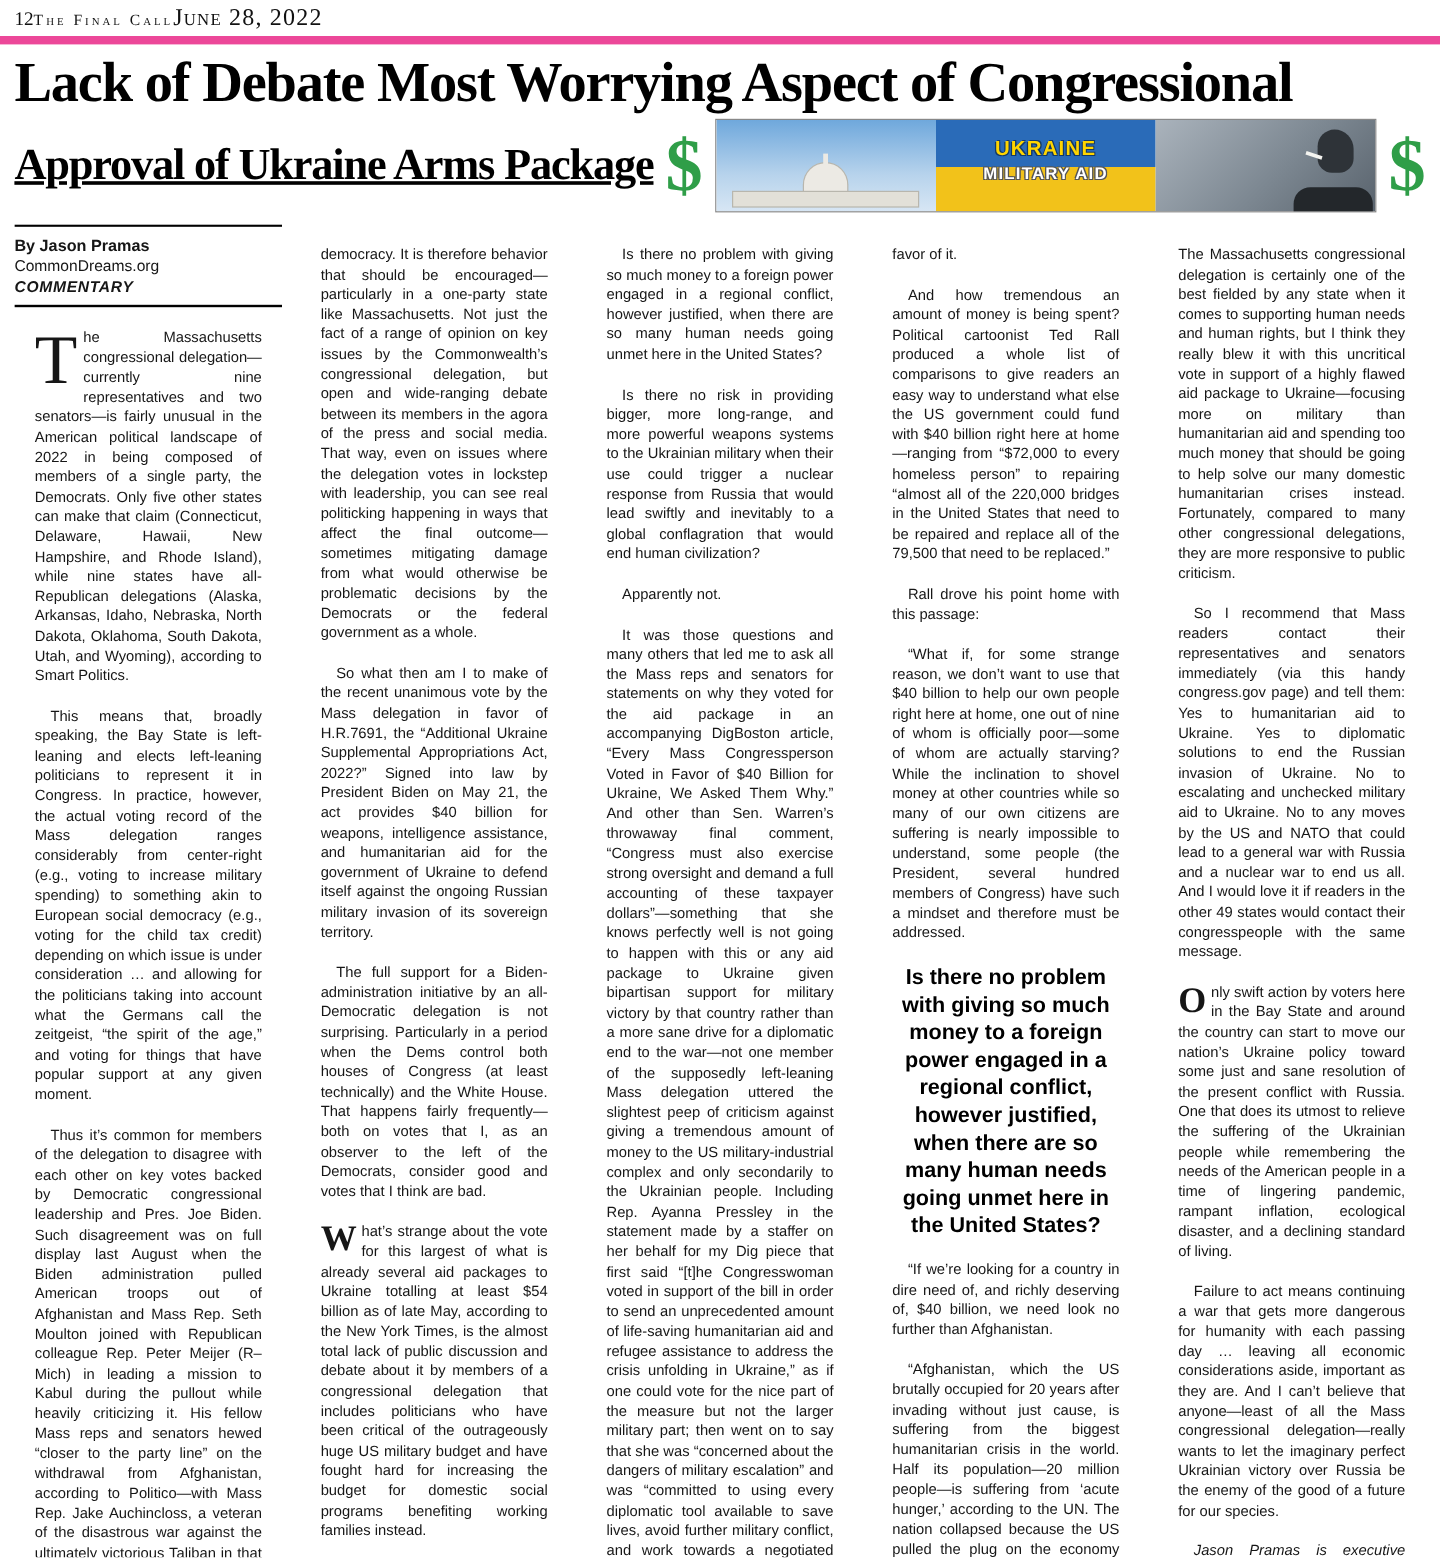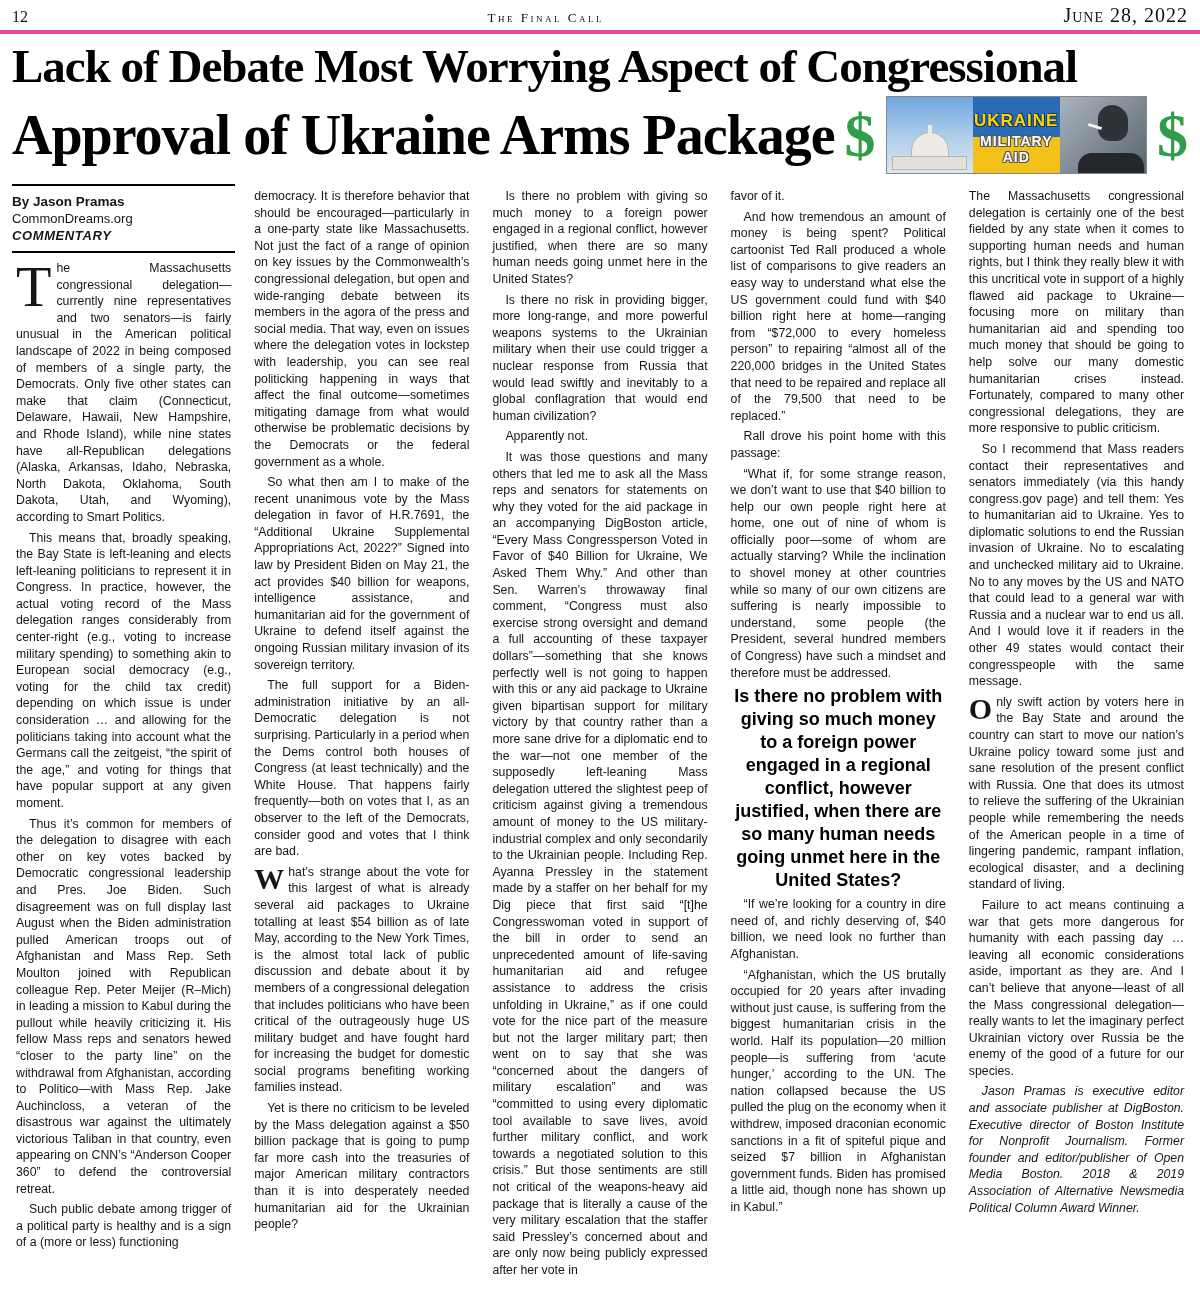--- a/index.html
+++ b/index.html
@@ -7,43 +7,44 @@
     position:relative;
     width:1200px;height:1298px;
     margin:0 auto;
     background:#ffffff;
     color:#111;
     overflow:hidden;
     font-family:"Liberation Sans",sans-serif;
   }
   
   .folio{
-    display:flex;justify-content:space-between;align-items:baseline;
+    display:flex;justify-content:flex-start;align-items:baseline;
     padding:4px 12px 3px 12px;
-    border-bottom:4px solid #ec4899;
+    border-bottom:7px solid #ec4899;
     font-family:"Liberation Serif",serif;
   }
   .folio .pageno{font-size:16px;}
   .folio .masthead{
     font-variant:small-caps;letter-spacing:2.5px;font-size:13px;font-weight:400;
   }
   .folio .issuedate{
     font-variant:small-caps;letter-spacing:1px;font-size:20px;
   }
   
   .headline-wrap{padding:6px 12px 4px 12px;}
   h1{margin:0;font-family:"Liberation Serif",serif;font-weight:700;color:#000;}
   .hl-line1{
     display:block;font-size:47px;line-height:52px;letter-spacing:-1px;
     white-space:nowrap;
   }
   .hl-row2{display:flex;align-items:center;gap:10px;margin-top:4px;}
   .hl-line2{
-    font-size:56px;line-height:52px;letter-spacing:-1px;white-space:nowrap;
+    font-size:37px;line-height:52px;letter-spacing:-1px;white-space:nowrap;
     flex:0 0 auto;
+    text-decoration:underline;
   }
   .money-sign{
     font-family:"Liberation Serif",serif;font-weight:700;
     font-size:62px;line-height:74px;color:#2f9e48;flex:0 0 auto;
   }
   .montage{
     position:relative;display:flex;flex:1 1 auto;height:76px;overflow:hidden;
     border:1px solid #888;
   }
   .seg{position:relative;flex:1 1 33%;padding-left:12px;}
@@ -89,21 +90,21 @@
   }
   
   .columns{
     display:flex;gap:15px;padding:6px 12px 0 12px;height:1118px;overflow:hidden;
   }
   .col{
     flex:1 1 0;min-width:0;text-align:justify;
     font-size:12.3px;line-height:16.6px;color:#161616;
     overflow:hidden;
   }
-  .col p{margin:4px;text-indent:13px;}
+  .col p{margin:17px;text-indent:13px;}
   .col p.noind{text-indent:0;}
   .byline-box{
     border-top:2px solid #000;border-bottom:2px solid #000;
     padding:7px 0 6px 0;margin-bottom:7px;
   }
   .byline-author{font-weight:700;font-size:13.5px;line-height:17px;}
   .byline-org{font-size:13px;line-height:17px;}
   .byline-kicker{font-weight:700;font-style:italic;font-size:13px;letter-spacing:.6px;line-height:18px;}
   .dropcap-lg{
     float:left;font-family:"Liberation Serif",serif;font-weight:400;

